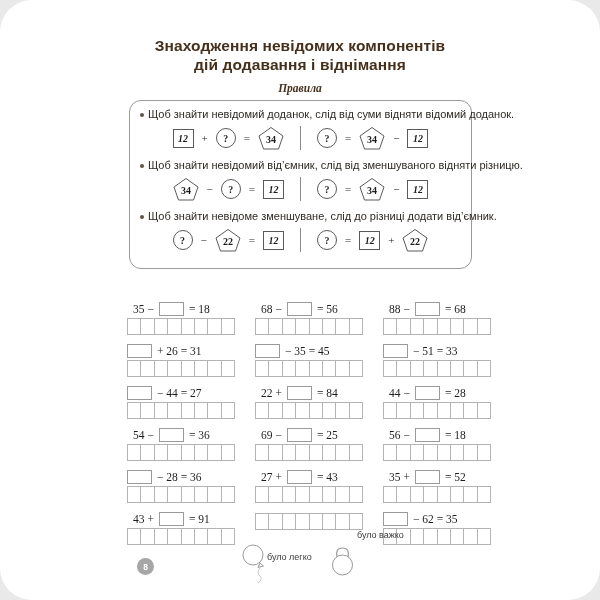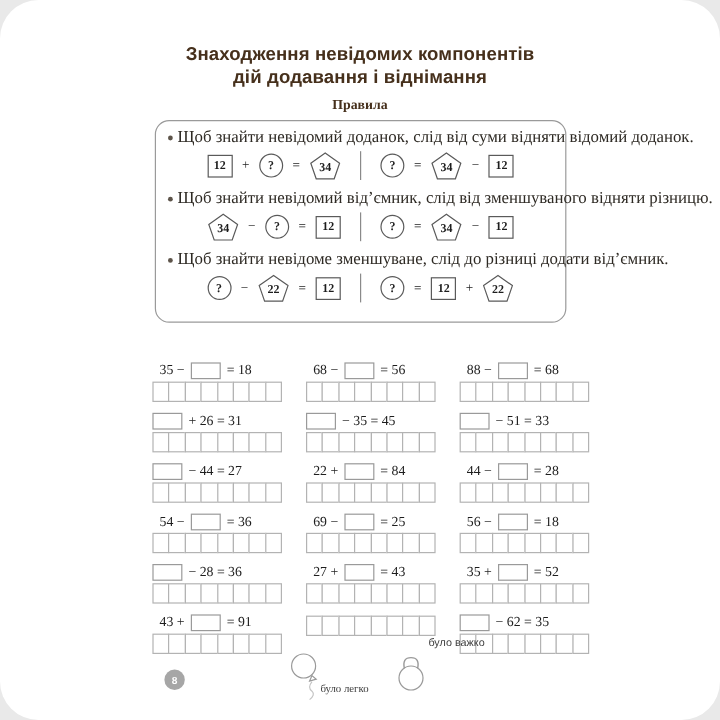--- a/index.html
+++ b/index.html
@@ -10,46 +10,45 @@
   }
   
   .title {
     position:absolute; top:36px; left:0; width:100%;
     text-align:center; font-weight:bold; font-size:15.5px; line-height:19px;
     color:#46301c; letter-spacing:0.1px;
   }
   .rules-heading {
     position:absolute; top:82px; left:0; width:100%;
     text-align:center; font-family:"Liberation Serif", serif;
-    font-weight:bold; font-size:11.5px; color:#46301c;
+    font-weight:bold; font-size:11.5px; color:#46301c;font-style:italic;
   }
   
   .rules-box {
     position:absolute; left:129px; top:100px; width:343px; height:169px;
     border:1px solid #9a9a9a; border-radius:12px; box-sizing:border-box;
     padding-top:8px;
   }
   .rule-text {
-    margin:0 8px 0 10px; font-size:14px; line-height:11px; color:#2e2a24;
+    margin:0 8px 0 10px; font-size:11px; line-height:11px; color:#2e2a24;
     white-space:nowrap;
-    font-family:Liberation Serif, serif;
   }
   .bullet {
     display:inline-block; width:4px; height:4px; border-radius:50%;
     background:#5d544a; margin-right:4px; vertical-align:middle;
   }
   .rule-eq {
     display:flex; align-items:center; justify-content:center;
     gap:8px; margin:6px 0 10px;
     font-family:"Liberation Serif", serif;
   }
   .sq {
     display:inline-flex; align-items:center; justify-content:center;
     width:19px; height:17px; border:1px solid #5a5a5a; background:#fff;
-    font-size:10px; font-weight:bold; color:#1d1d1d;
+    font-size:10px; font-weight:bold; color:#1d1d1d;font-style:italic;
   }
   .circ {
     display:inline-flex; align-items:center; justify-content:center;
     width:18px; height:18px; border:1px solid #5a5a5a; border-radius:50%;
     background:#fff; font-size:10px; font-weight:bold; color:#1d1d1d;
   }
   .pent polygon { fill:#ffffff; stroke:#5a5a5a; stroke-width:1; }
   .pent text {
     font-family:"Liberation Serif", serif; font-size:10px; font-weight:bold;
     fill:#1d1d1d;
@@ -81,21 +80,21 @@
   
   .page-num {
     position:absolute; left:137px; top:558px; width:17px; height:17px;
     border-radius:50%; background:#a6a6a6; color:#ffffff;
     display:flex; align-items:center; justify-content:center;
     font-size:8.5px; font-weight:bold;
   }
   .icon-balloon { position:absolute; left:240px; top:543px; }
   .icon-kettlebell { position:absolute; left:329px; top:544px; }
   .footer-label { position:absolute; font-size:9px; color:#3d3d3d; }
-  .label-easy { left:267px; top:569px;font-family:Liberation Serif, serif; }
+  .label-easy { left:267px; top:552px; }
   .label-hard { left:357px; top:530px; }
 </style>
 </head>
 <body>
 
 <div class="page">
 
   <div class="title">
     <div>Знаходження невідомих компонентів</div>
     <div>дій додавання і віднімання</div>

